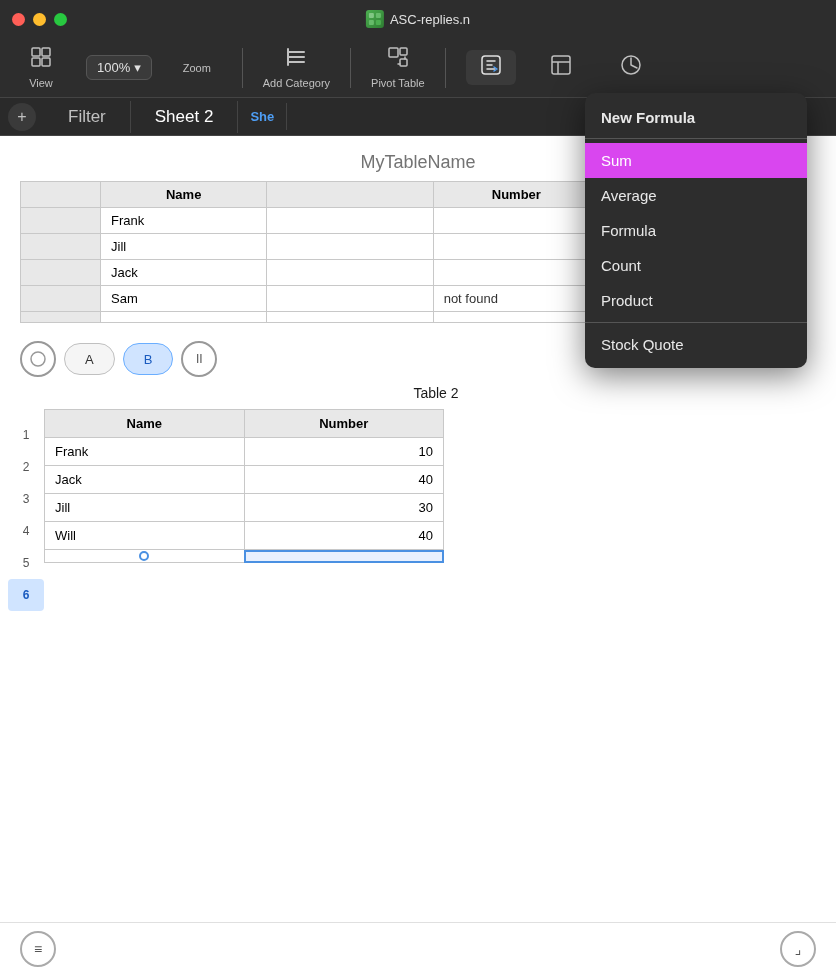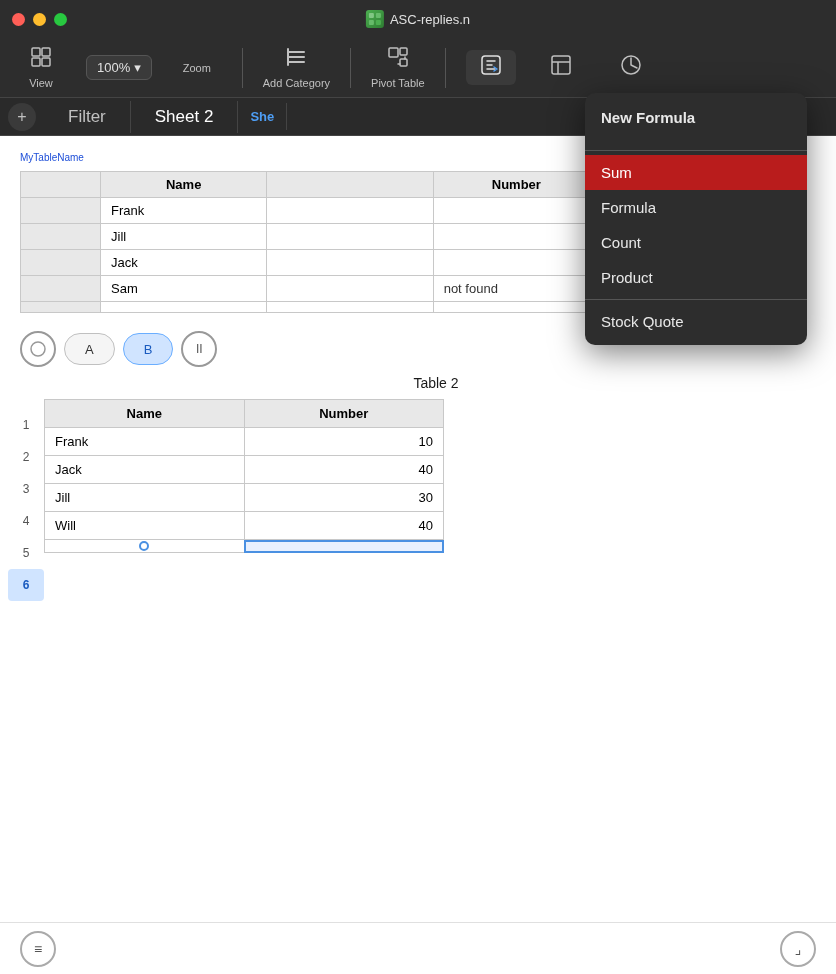--- a/index.html
+++ b/index.html
@@ -150,25 +150,25 @@
       right: 0;
       bottom: 0;
       overflow: hidden;
     }
 
     
     .top-table-section {
       padding: 16px 20px 10px 20px;
     }
     .table-title {
-      text-align: left;
-      font-size: 10px;
+      text-align: center;
+      font-size: 18px;
       font-weight: 500;
       margin-bottom: 8px;
-      color: #1d4ed8;
+      color: #737373;
     }
     .spreadsheet-table {
       width: 580px;
       border-collapse: collapse;
       font-size: 13px;
     }
     .spreadsheet-table th, .spreadsheet-table td {
       border: 1px solid #c8c8c8;
       padding: 5px 10px;
       min-width: 80px;
@@ -342,37 +342,37 @@
       left: 585px;
       width: 222px;
       background: #2d2d2d;
       border-radius: 10px;
       box-shadow: 0 8px 32px rgba(0,0,0,0.5);
       z-index: 100;
       overflow: hidden;
       padding: 6px 0;
     }
     .dropdown-header {
-      padding: 10px 16px 24px 16px;
+      padding: 10px 16px 12px 16px;
       font-size: 15px;
       font-weight: 600;
       color: #e8e8e8;
       border-bottom: 1px solid #555;
       margin-bottom: 4px;
     }
     .dropdown-item {
       padding: 9px 16px;
       font-size: 15px;
       color: #e8e8e8;
       cursor: pointer;
       display: flex;
       align-items: center;
     }
     .dropdown-item-selected {
-      background: #b91c1c;
+      background: #d946ef;
       color: #ffffff;
     }
     .dropdown-divider {
       height: 1px;
       background: #555;
       margin: 4px 0;
     }
   </style>
 </head>
 <body>
@@ -613,20 +613,23 @@
     </div>
   </div>
 </div>
 
 <div class="dropdown-menu">
   <div class="dropdown-header">New Formula</div>
   <div class="dropdown-item dropdown-item-selected">
     <span>Sum</span>
   </div>
   <div class="dropdown-item">
+    <span>Average</span>
+  </div>
+  <div class="dropdown-item">
     <span>Formula</span>
   </div>
   <div class="dropdown-item">
     <span>Count</span>
   </div>
   <div class="dropdown-item">
     <span>Product</span>
   </div>
   <div class="dropdown-divider"></div>
   <div class="dropdown-item">

